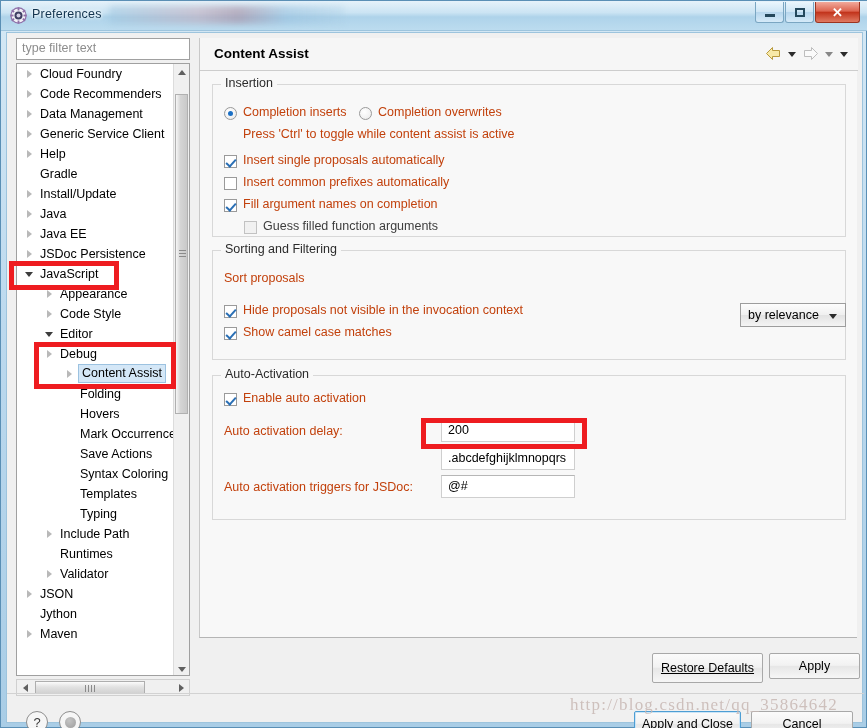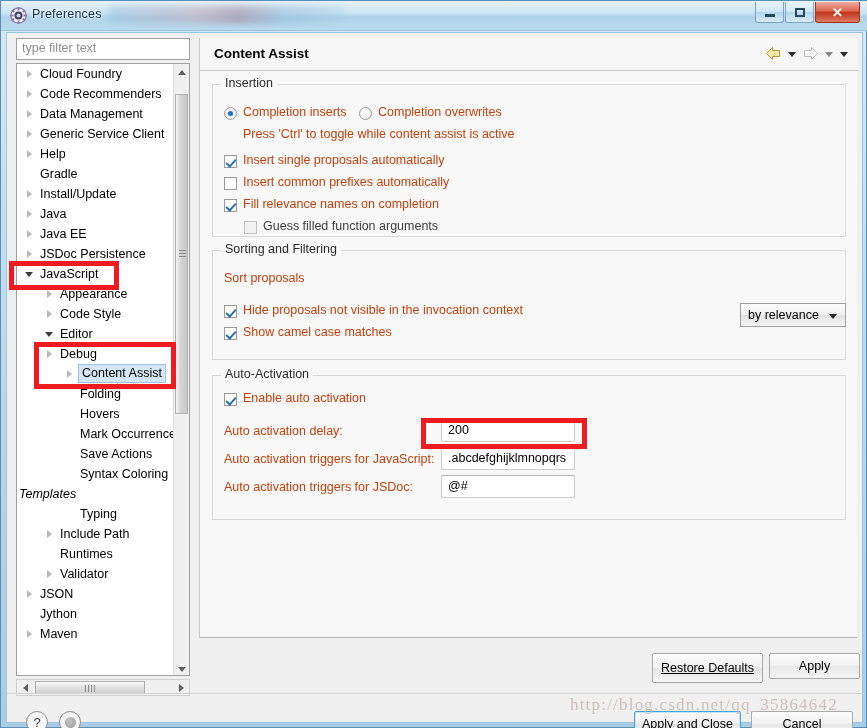--- a/index.html
+++ b/index.html
@@ -436,21 +436,21 @@
           <div class="tree-item"><span class="arrow collapsed" style="left: 28px;"></span><span class="label" style="margin-left: 41px;">Appearance</span></div>
           <div class="tree-item"><span class="arrow collapsed" style="left: 28px;"></span><span class="label" style="margin-left: 41px;">Code Style</span></div>
           <div class="tree-item"><span class="arrow expanded" style="left: 28px;"></span><span class="label" style="margin-left: 41px;">Editor</span></div>
           <div class="tree-item"><span class="arrow collapsed" style="left: 28px;"></span><span class="label" style="margin-left: 41px;">Debug</span></div>
           <div class="tree-item selected"><span class="arrow collapsed" style="left: 48px;"></span><span class="label" style="margin-left: 61px;">Content Assist</span></div>
           <div class="tree-item"><span class="label" style="margin-left: 61px;">Folding</span></div>
           <div class="tree-item"><span class="label" style="margin-left: 61px;">Hovers</span></div>
           <div class="tree-item"><span class="label" style="margin-left: 61px;">Mark Occurrences</span></div>
           <div class="tree-item"><span class="label" style="margin-left: 61px;">Save Actions</span></div>
           <div class="tree-item"><span class="label" style="margin-left: 61px;">Syntax Coloring</span></div>
-          <div class="tree-item"><span class="label" style=" font-style: italic;">Templates</span></div>
+          <div class="tree-item"><span class="label" style="margin-left: 61px;">Templates</span></div>
           <div class="tree-item"><span class="label" style="margin-left: 61px;">Typing</span></div>
           <div class="tree-item"><span class="arrow collapsed" style="left: 28px;"></span><span class="label" style="margin-left: 41px;">Include Path</span></div>
           <div class="tree-item"><span class="label" style="margin-left: 41px;">Runtimes</span></div>
           <div class="tree-item"><span class="arrow collapsed" style="left: 28px;"></span><span class="label" style="margin-left: 41px;">Validator</span></div>
           <div class="tree-item"><span class="arrow collapsed" style="left: 8px;"></span><span class="label" style="margin-left: 21px;">JSON</span></div>
           <div class="tree-item"><span class="label" style="margin-left: 21px;">Jython</span></div>
           <div class="tree-item"><span class="arrow collapsed" style="left: 8px;"></span><span class="label" style="margin-left: 21px;">Maven</span></div>
         </div>
 
       <div id="vscroll">
@@ -518,21 +518,21 @@
 
         <div class="lbl" style="left:30px; top:42px;">Press 'Ctrl' to toggle while content assist is active</div>
 
         <div class="checkbox checked" style="left:11px; top:70px;"></div>
         <div class="lbl" style="left:30px; top:68px;">Insert single proposals automatically</div>
 
         <div class="checkbox" style="left:11px; top:92px;"></div>
         <div class="lbl" style="left:30px; top:90px;">Insert common prefixes automatically</div>
 
         <div class="checkbox checked" style="left:11px; top:114px;"></div>
-        <div class="lbl" style="left:30px; top:112px;">Fill relevance names on completion</div>
+        <div class="lbl" style="left:30px; top:112px;">Fill argument names on completion</div>
 
         <div class="checkbox disabled" style="left:31px; top:136px;"></div>
         <div class="lbl" style="left:50px; top:134px; color:#3d3d3d;">Guess filled function arguments</div>
       </div>
 
       <div class="group" id="grp-sorting">
         <div class="group-title">Sorting and Filtering</div>
 
         <div class="lbl" style="left:11px; top:20px;">Sort proposals</div>
 
@@ -552,21 +552,20 @@
         <div class="group-title">Auto-Activation</div>
 
         <div class="checkbox checked" style="left:11px; top:17px;"></div>
         <div class="lbl" style="left:30px; top:15px;">Enable auto activation</div>
 
         <div class="lbl" style="left:11px; top:48px;">Auto activation delay:</div>
         <div class="textfield" style="left:228px; top:43px; width:134px; height:23px;">
           <span>200</span>
         </div>
 
-        <div class="lbl" style="left:11px; top:76px;">Auto activation triggers for JavaScript:</div>
         <div class="textfield" style="left:228px; top:71px; width:134px; height:23px;">
           <span>.abcdefghijklmnopqrs</span>
         </div>
 
         <div class="lbl" style="left:11px; top:104px;">Auto activation triggers for JSDoc:</div>
         <div class="textfield" style="left:228px; top:99px; width:134px; height:23px;">
           <span>@#</span>
         </div>
       </div>
     </div>

